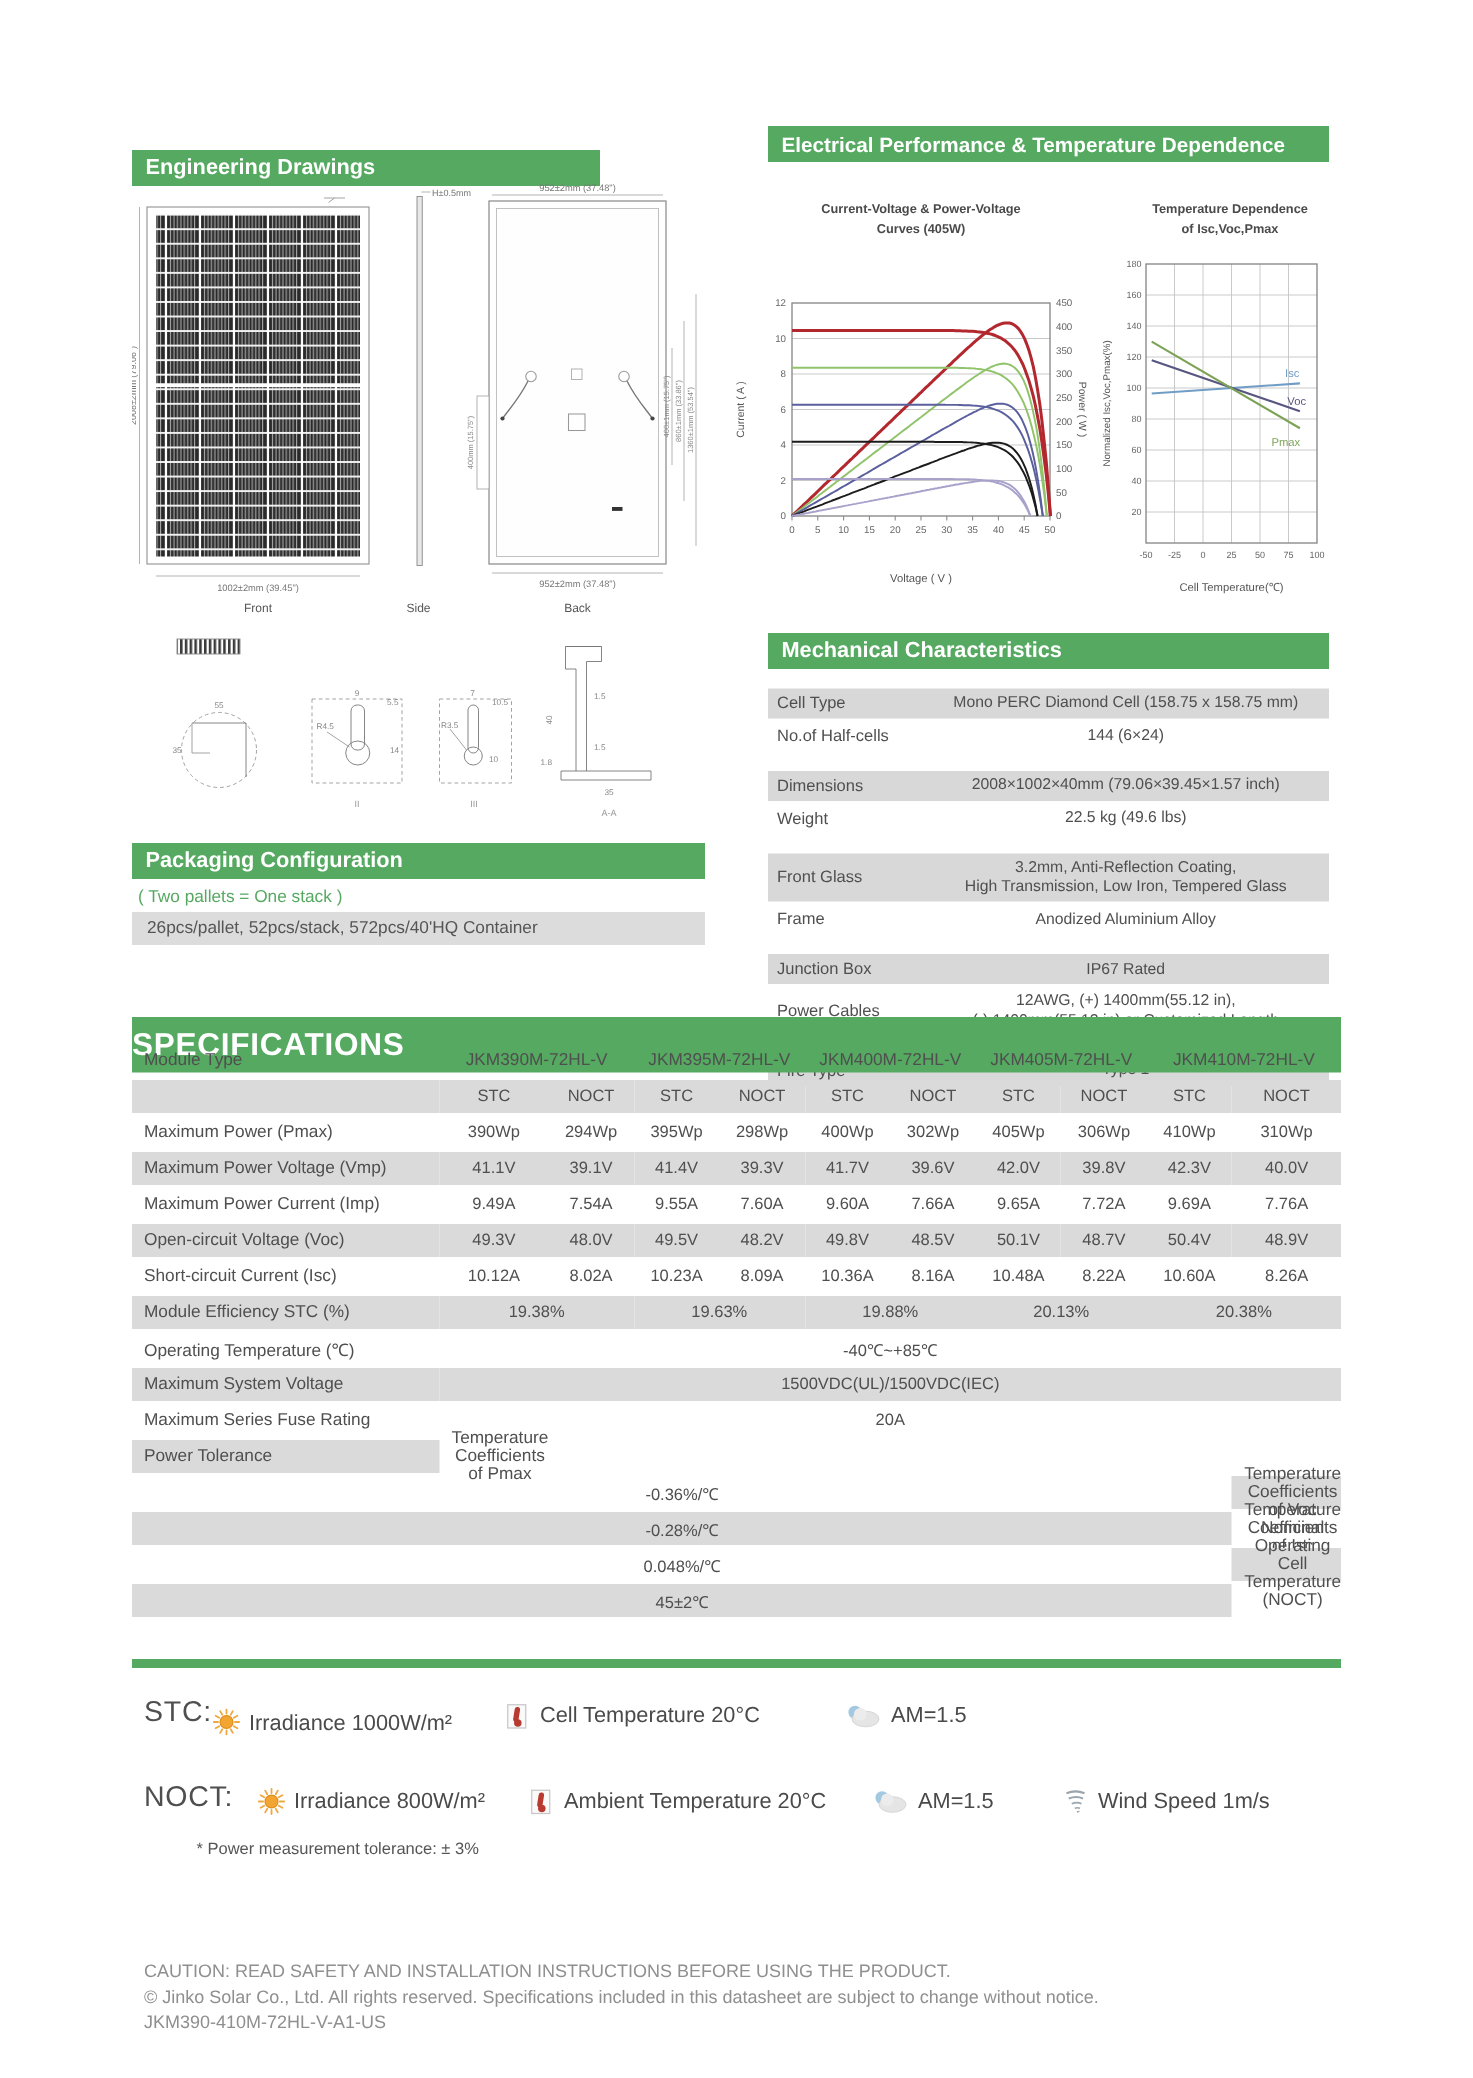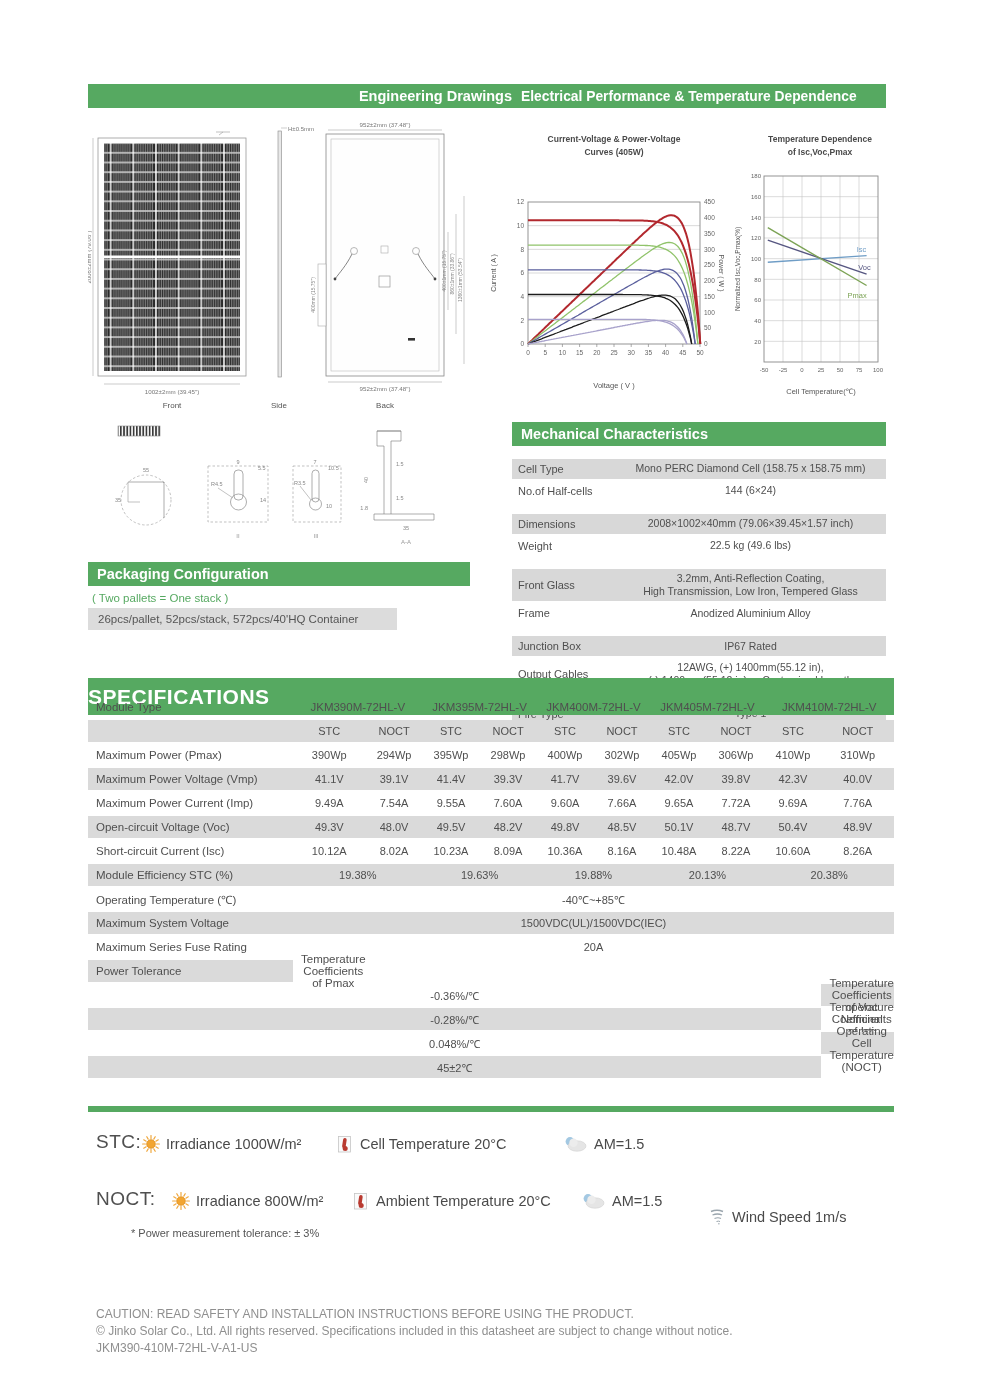--- a/index.html
+++ b/index.html
@@ -36,21 +36,21 @@
              font-size:14.5px;color:#4a4a4a;height:26px;}
   .tol-note{position:absolute;font-size:11px;color:#555;}
   
   #footer{position:absolute;left:96px;top:1306px;width:810px;font-size:12px;
           color:#8f8f8f;line-height:17px;}
   svg text{font-family:"Liberation Sans",sans-serif;}
 </style>
 </head>
 <body>
 
-<div class="hdr small" style="left:88px;top:84px;width:424px;justify-content:flex-end;">
+<div class="hdr small" style="left:88px;top:100px;width:312px;">
   <span>Engineering Drawings</span>
 </div>
 <div class="hdr small" style="left:512px;top:84px;width:374px;font-size:13.8px;">
   <span>Electrical Performance &amp; Temperature Dependence</span>
 </div>
 
 <svg class="abs" style="left:88px;top:114px;" width="382" height="452" viewBox="0 0 382 452">
   <defs>
     <pattern id="pcell" width="22.67" height="9.7" patternUnits="userSpaceOnUse">
       <rect x="0.7" y="0.6" width="21.2" height="8.5" fill="#2a2a2a"></rect>
@@ -293,35 +293,35 @@
     </div>
     <div class="mrow">
       <div class="mlabel">Frame</div>
       <div class="mvalue">Anodized Aluminium Alloy</div>
     </div>
     <div class="mrow alt">
       <div class="mlabel">Junction Box</div>
       <div class="mvalue">IP67 Rated</div>
     </div>
     <div class="mrow">
-      <div class="mlabel">Output Cables</div>
+      <div class="mlabel">Power Cables</div>
       <div class="mvalue">12AWG, (+) 1400mm(55.12 in),
 (-) 1400mm(55.12 in) or Customized Length</div>
     </div>
     <div class="mrow alt">
       <div class="mlabel">Fire Type</div>
       <div class="mvalue">Type 1</div>
     </div>
   </div>
 
 <div class="hdr small" style="left:88px;top:562px;width:382px;">
   <span>Packaging Configuration</span>
 </div>
 <div class="pkg-note" style="left:92px;top:592px;">( Two pallets = One stack )</div>
-<div class="pkg-row" style="left:88px;top:608px;width:309px;height:22px;">26pcs/pallet, 52pcs/stack, 572pcs/40'HQ Container</div>
+<div class="pkg-row" style="left:88px;top:608px;width:382px;height:22px;">26pcs/pallet, 52pcs/stack, 572pcs/40'HQ Container</div>
 
 <div class="hdr big" style="left:88px;top:678px;width:806px;">
   <span>SPECIFICATIONS</span>
 </div>
 <div id="spec">
     <div class="c lab">Module Type</div>
     <div class="c mod">JKM390M-72HL-V</div>
     <div class="c mod">JKM395M-72HL-V</div>
     <div class="c mod">JKM400M-72HL-V</div>
     <div class="c mod">JKM405M-72HL-V</div>
@@ -412,21 +412,21 @@
     <div class="c lab">Temperature Coefficients of Isc</div>
     <div class="c span10">0.048%/℃</div>
     <div class="c lab gray">Nominal Operating Cell Temperature  (NOCT)</div>
     <div class="c span10 gray">45±2℃</div>
   </div>
 
 <div class="greenbar" style="left:88px;top:1106px;width:806px;height:6px;"></div>
 
 <div id="stc-row">
     <div class="cond-label" style="left: 96px; top: 1131px;">STC:</div>
-    <div class="cond-item" style="left: 142px; top: 1131px;">
+    <div class="cond-item" style="left: 142px; top: 1131px; align-items: flex-end;">
       <span style="display: inline-flex;">
         <svg width="18" height="18">
           <circle cx="9" cy="9" r="4.3" fill="#f2a531" stroke="#e08e1b" stroke-width="0.8"></circle>
           <line x1="14.6" y1="9" x2="17.4" y2="9" stroke="#efa83f" stroke-width="1.2" stroke-linecap="round"></line>
           <line x1="13.849742261192857" y1="11.799999999999999" x2="16.274613391789284" y2="13.2" stroke="#efa83f" stroke-width="1.2" stroke-linecap="round"></line>
           <line x1="11.8" y1="13.849742261192855" x2="13.200000000000001" y2="16.274613391789284" stroke="#efa83f" stroke-width="1.2" stroke-linecap="round"></line>
           <line x1="9" y1="14.6" x2="9" y2="17.4" stroke="#efa83f" stroke-width="1.2" stroke-linecap="round"></line>
           <line x1="6.200000000000001" y1="13.849742261192857" x2="4.800000000000002" y2="16.274613391789284" stroke="#efa83f" stroke-width="1.2" stroke-linecap="round"></line>
           <line x1="4.150257738807143" y1="11.799999999999999" x2="1.725386608210715" y2="13.2" stroke="#efa83f" stroke-width="1.2" stroke-linecap="round"></line>
           <line x1="3.4000000000000004" y1="9" x2="0.5999999999999996" y2="9.000000000000002" stroke="#efa83f" stroke-width="1.2" stroke-linecap="round"></line>
@@ -495,21 +495,21 @@
     <div class="cond-item" style="left: 580px; top: 1188px;">
       <span style="display: inline-flex;">
         <svg width="26" height="18">
           <circle cx="8" cy="6.5" r="4.4" fill="#a3c8e2"></circle>
           <ellipse cx="15" cy="11" rx="9" ry="5.2" fill="#e5e5e5" stroke="#d2d2d2" stroke-width="0.6"></ellipse>
           <circle cx="11.5" cy="7.8" r="4.2" fill="#ececec"></circle>
         </svg>
       </span>
       <div>AM=1.5</div>
     </div>
-    <div class="cond-item" style="left: 708px; top: 1188px; margin-top: 16px;">
+    <div class="cond-item" style="left: 708px; top: 1188px;">
       <span style="display: inline-flex;">
         <svg width="18" height="18">
           <path d="M3,3.5 Q9,1 15,3.5" fill="none" stroke="#9aa5ad" stroke-width="1.5"></path>
           <path d="M4.5,7 Q9.5,5 14,7" fill="none" stroke="#9aa5ad" stroke-width="1.3"></path>
           <path d="M6.5,10.5 Q10,9 13,10.5" fill="none" stroke="#9aa5ad" stroke-width="1.1"></path>
           <path d="M8.5,13.5 Q10.5,12.8 12,13.5 M10,16 q1,-0.5 1.6,-0.2" fill="none" stroke="#9aa5ad" stroke-width="1"></path>
         </svg>
       </span>
       <div>Wind Speed 1m/s</div>
     </div>

